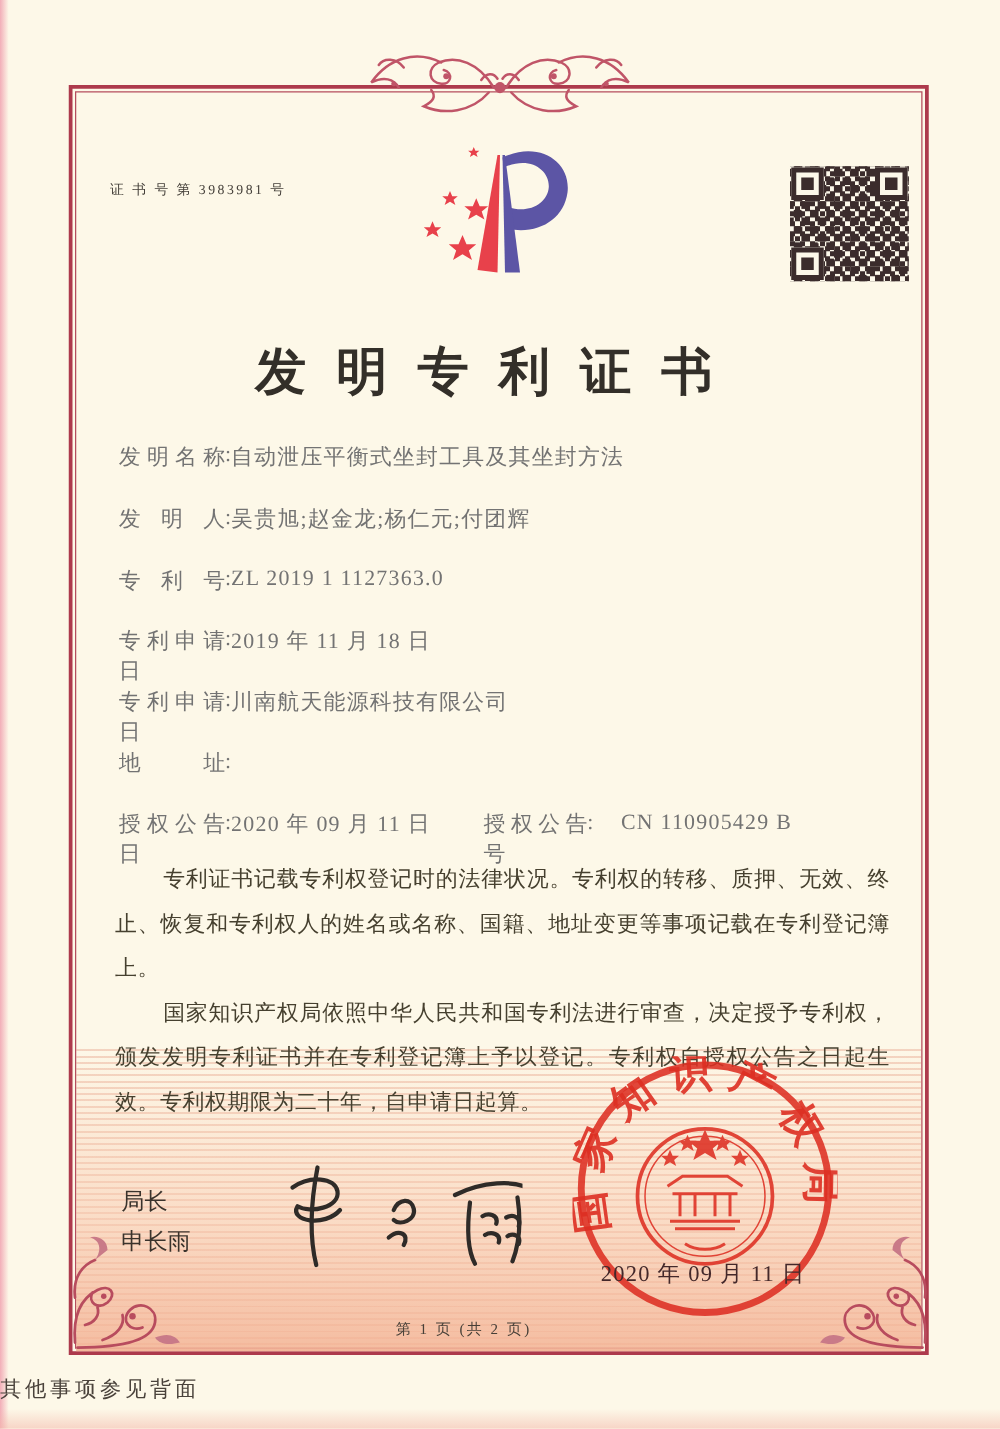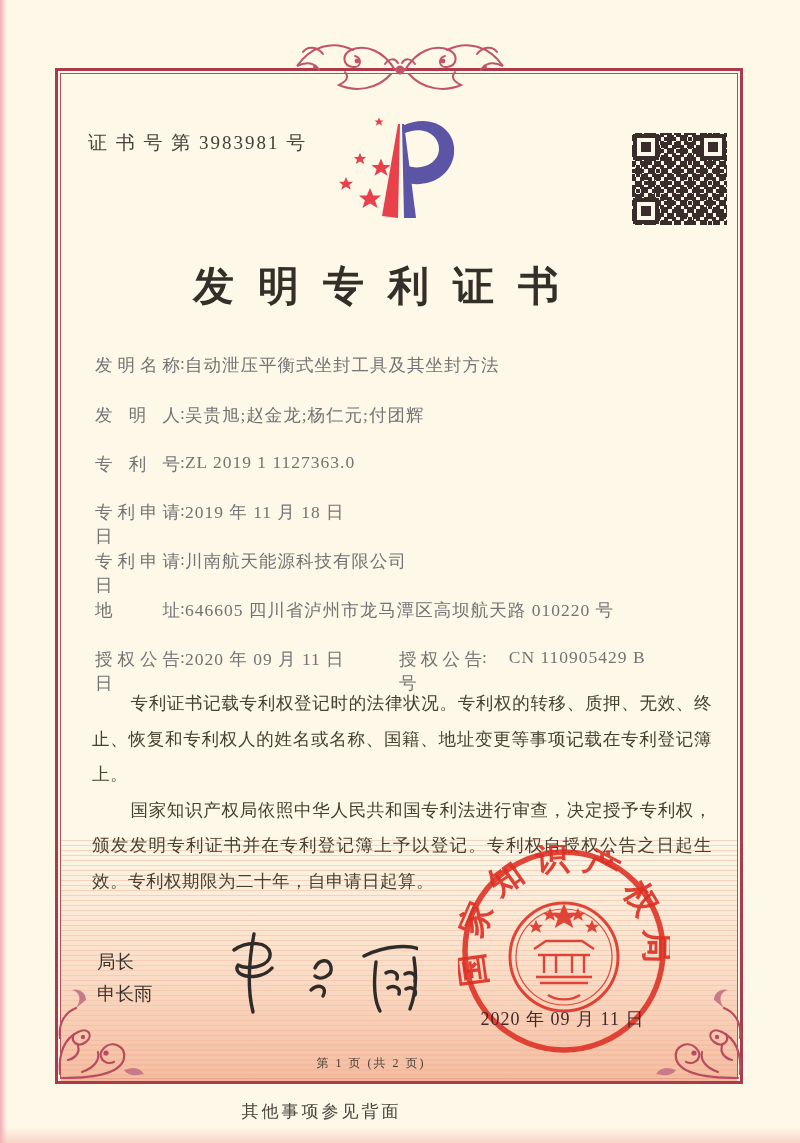--- a/index.html
+++ b/index.html
@@ -12,41 +12,41 @@
   .edge-bottom{left:0;bottom:0;width:800px;height:16px;
      background:linear-gradient(to top,rgba(242,183,170,.55),rgba(242,183,170,0));}
   
   .frame{left:55px;top:68px;width:682px;height:1010px;border:3px solid #ad3a4c;}
   .frame::after{content:"";position:absolute;inset:2px;border:1px solid #b54d5d;}
   
   .waves{left:61px;top:838px;width:676px;height:243px;
      background:
        linear-gradient(to bottom,rgba(252,223,205,0),rgba(248,199,172,.55) 55%,rgba(243,178,148,.85)),
        repeating-linear-gradient(0deg,rgba(219,118,90,.28) 0 1.5px,rgba(255,255,255,0) 1.5px 5px);}
-  .cert-no{left:88px;top:130px;font-size:19px;letter-spacing:2px;color:#45403a;}
+  .cert-no{left:88px;top:144px;font-size:11px;letter-spacing:2px;color:#45403a;}
   .title{left:0;top:258px;width:774px;text-align:center;font-size:41px;font-weight:600;
-     letter-spacing:24px;margin:1px;color:#332f29;}
+     letter-spacing:24px;margin:12px;color:#332f29;}
   
   .row{left:95px;width:625px;font-size:17.5px;display:flex;align-items:flex-start;color:#737373;}
   .lbl{display:inline-block;width:85px;text-align:justify;text-align-last:justify;flex:none;}
   .colon{flex:none;}
   .val{letter-spacing:1px;white-space:nowrap;}
   .val-fixed{width:178px;flex:none;}
-  .lbl2{display:inline-block;width:83px;text-align:justify;text-align-last:justify;flex:none;margin-left:36px;}
+  .lbl2{display:inline-block;width:83px;text-align:justify;text-align-last:justify;flex:none;margin-left:24px;}
   .val2{margin-left:22px;letter-spacing:1px;white-space:nowrap;}
   
   .legal{left:92px;top:686px;width:620px;font-size:17.5px;line-height:35.5px;
      text-align:justify;color:#46402f;}
   .legal p{margin:0;text-indent:2.2em;letter-spacing:.5px;}
   .officer{left:97px;top:946px;font-size:18.5px;line-height:32px;color:#3a332c;z-index:4;font-family:Liberation Serif, serif;}
   .seal-date{left:480px;top:1007px;width:165px;text-align:center;font-size:18px;
      letter-spacing:1px;color:#43282a;z-index:5;}
   .page-num{left:0;top:1055px;width:742px;text-align:center;font-size:12px;
      letter-spacing:2px;color:#463f37;z-index:4;}
-  .back-note{left:0;top:1100px;width:643px;text-align:center;font-size:17px;
+  .back-note{left:0;top:1100px;width:643px;font-size:17px;
      letter-spacing:3px;color:#4a423b;}
   
   .qr{left:632px;top:133px;width:95px;height:92px;background-color:#fcf8ea;
       background-image:
         repeating-conic-gradient(#3b2c2c 0% 25%,transparent 0% 50%),
         repeating-conic-gradient(#3b2c2c 0% 25%,transparent 0% 50%);
       background-size:8px 8px,13px 13px;background-position:0 0,3px 2px;}
   .finder{position:absolute;width:18px;height:18px;background:#fcf8ea;border:4px solid #3b2c2c;}
   .finder::after{content:"";position:absolute;left:4px;top:4px;width:10px;height:10px;background:#3b2c2c;}
   .f-tl{left:1px;top:1px;} .f-tr{right:1px;top:1px;} .f-bl{left:1px;bottom:1px;}
@@ -153,21 +153,20 @@
   <span class="val">2019 年 11 月 18 日</span>
 </div>
 <div class="abs row z3" style="top:549px">
   <span class="lbl">专利申请日</span>
     <span class="colon">:</span>
   <span class="val">川南航天能源科技有限公司</span>
 </div>
 <div class="abs row z3" style="top:598px">
   <span class="lbl">地址</span>
     <span class="colon">:</span>
-  <span class="val">646605 四川省泸州市龙马潭区高坝航天路 010220 号</span>
 </div>
 <div class="abs row z3" style="top:647px">
   <span class="lbl">授权公告日</span>
     <span class="colon">:</span>
   <span class="val val-fixed">2020 年 09 月 11 日</span>
   <span class="lbl2">授权公告号</span>
     <span class="colon">:</span>
   <span class="val2">CN 110905429 B</span>
 </div>
 

